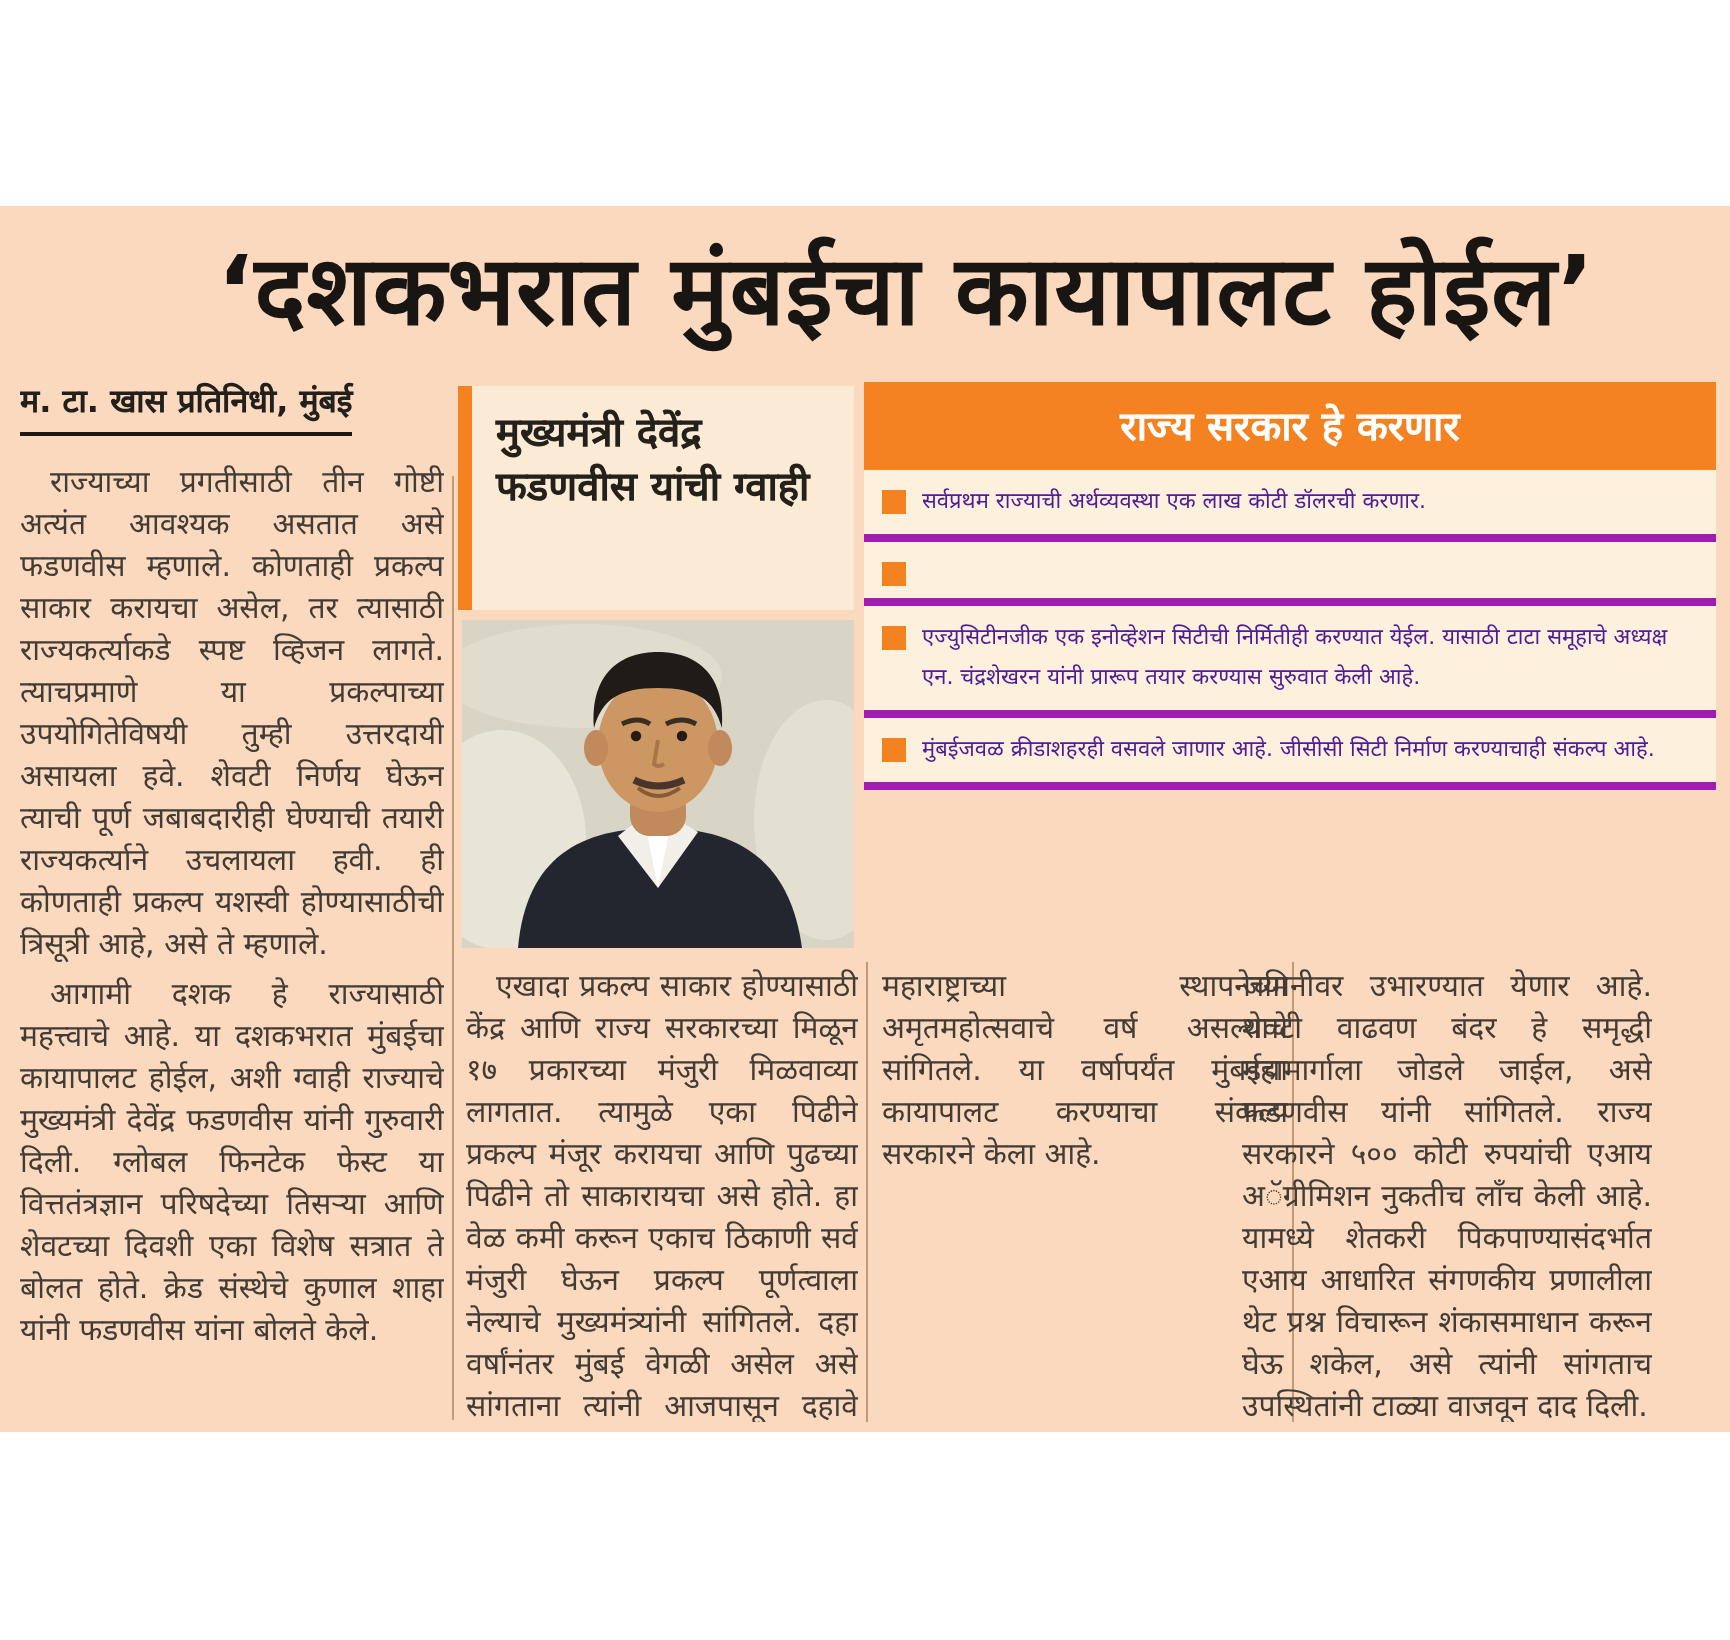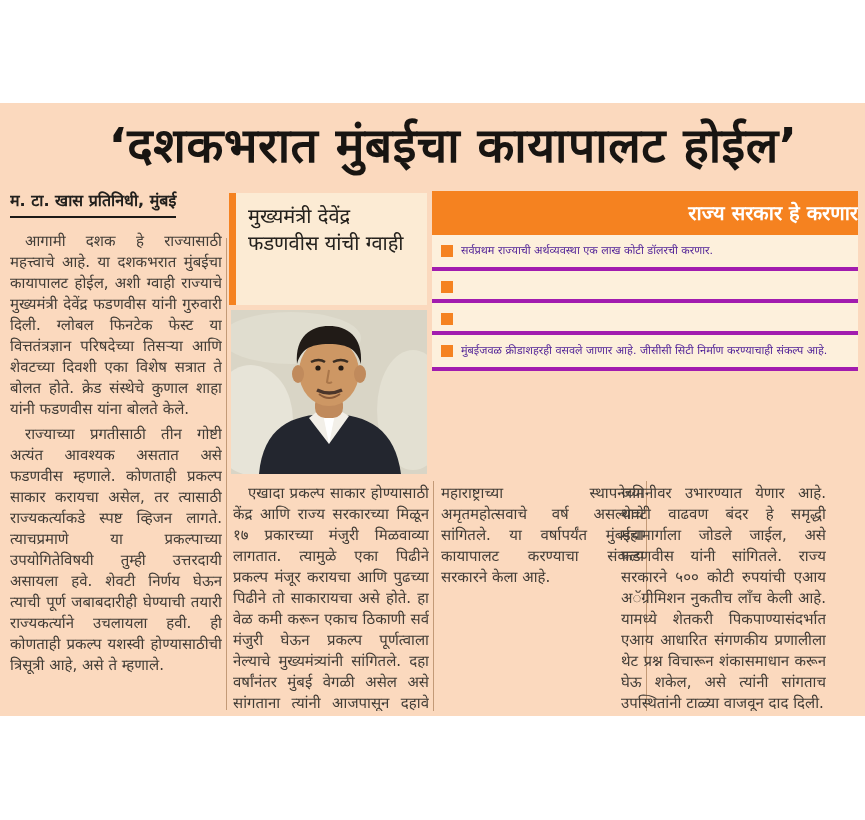--- a/index.html
+++ b/index.html
@@ -31,32 +31,32 @@
   .vrule { position:absolute; width:0; border-left:1px solid #c39a77; }
   .vrule-1 { left:226px; top:135px; height:472px; }
   .vrule-2 { left:433px; top:378px; height:230px; }
   .vrule-3 { left:646px; top:378px; height:230px; }
 
   
   .highlight-box {
     position:absolute; left:229px; top:90px; width:198px; height:112px;
     background:#fcebd4; border-left:7px solid #f58220;
     padding:10px 10px 10px 12px;
-    font-size:20px; line-height:27px; font-weight:400; color:#24211d;
+    font-size:20px; line-height:27px; font-weight:700; color:#24211d;
   }
   .photo-frame {
     position:absolute; left:231px; top:207px; width:196px; height:164px;
     background:#d9d5c6; overflow:hidden;
   }
 
   
   .infobox { position:absolute; left:432px; top:88px; width:426px; max-height:292px; overflow:hidden; }
   .infobox-title {
     background:#f58220; color:#ffffff; font-size:20px; font-weight:700;
-    text-align:right; padding:8px 0 9px 0;
+    text-align:center; padding:8px 0 9px 0;
   }
   .infobox-item {
     display:flex; align-items:flex-start;
     background:#fdf0dc; padding:6px 8px 6px 9px;
     border-bottom:4px solid #a21caf;
     font-size:11px; line-height:20px; color:#4c1d95;
   }
   .bullet-square { flex:none; width:12px; height:12px; background:#f58220; margin:4px 8px 0 0; }
 
   
@@ -69,22 +69,22 @@
 <body>
 
 <div class="page">
   <div class="clipping">
 
     <div class="headline">‘दशकभरात मुंबईचा कायापालट होईल’</div>
 
     <div class="col1">
       <span class="byline">म. टा. खास प्रतिनिधी, मुंबई</span>
       <div class="bodytext">
+        <p>राज्याच्या प्रगतीसाठी तीन गोष्टी अत्यंत आवश्यक असतात असे फडणवीस म्हणाले. कोणताही प्रकल्प साकार करायचा असेल, तर त्यासाठी राज्यकर्त्याकडे स्पष्ट व्हिजन लागते. त्याचप्रमाणे या प्रकल्पाच्या उपयोगितेविषयी तुम्ही उत्तरदायी असायला हवे. शेवटी निर्णय घेऊन त्याची पूर्ण जबाबदारीही घेण्याची तयारी राज्यकर्त्याने उचलायला हवी. ही कोणताही प्रकल्प यशस्वी होण्यासाठीची त्रिसूत्री आहे, असे ते म्हणाले.</p>
         <p>आगामी दशक हे राज्यासाठी महत्त्वाचे आहे. या दशकभरात मुंबईचा कायापालट होईल, अशी ग्वाही राज्याचे मुख्यमंत्री देवेंद्र फडणवीस यांनी गुरुवारी दिली. ग्लोबल फिनटेक फेस्ट या वित्ततंत्रज्ञान परिषदेच्या तिसऱ्या आणि शेवटच्या दिवशी एका विशेष सत्रात ते बोलत होते. क्रेड संस्थेचे कुणाल शाहा यांनी फडणवीस यांना बोलते केले.</p>
-        <p>राज्याच्या प्रगतीसाठी तीन गोष्टी अत्यंत आवश्यक असतात असे फडणवीस म्हणाले. कोणताही प्रकल्प साकार करायचा असेल, तर त्यासाठी राज्यकर्त्याकडे स्पष्ट व्हिजन लागते. त्याचप्रमाणे या प्रकल्पाच्या उपयोगितेविषयी तुम्ही उत्तरदायी असायला हवे. शेवटी निर्णय घेऊन त्याची पूर्ण जबाबदारीही घेण्याची तयारी राज्यकर्त्याने उचलायला हवी. ही कोणताही प्रकल्प यशस्वी होण्यासाठीची त्रिसूत्री आहे, असे ते म्हणाले.</p>
       </div>
     </div>
 
     <div class="vrule vrule-1"></div>
 
     <div class="highlight-box">मुख्यमंत्री देवेंद्र फडणवीस यांची ग्वाही</div>
 
     <div class="photo-frame">
       <svg width="196" height="164" viewBox="0 0 196 164">
         <rect x="0" y="0" width="196" height="164" fill="#d9d5c6"></rect>
@@ -121,20 +121,21 @@
       <div class="infobox-title">राज्य सरकार हे करणार</div>
       <div class="infobox-item">
         <span class="bullet-square"></span>
         <span>सर्वप्रथम राज्याची अर्थव्यवस्था एक लाख कोटी डॉलरची करणार.</span>
       </div>
       <div class="infobox-item">
         <span class="bullet-square"></span>
       </div>
       <div class="infobox-item">
         <span class="bullet-square"></span>
+        <span>एज्युसिटीनजीक एक इनोव्हेशन सिटीची निर्मितीही करण्यात येईल. यासाठी टाटा समूहाचे अध्यक्ष एन. चंद्रशेखरन यांनी प्रारूप तयार करण्यास सुरुवात केली आहे.</span>
       </div>
       <div class="infobox-item">
         <span class="bullet-square"></span>
         <span>मुंबईजवळ क्रीडाशहरही वसवले जाणार आहे. जीसीसी सिटी निर्माण करण्याचाही संकल्प आहे.</span>
       </div>
     </div>
 
     <div class="botcol col2 bodytext">
       <p>एखादा प्रकल्प साकार होण्यासाठी केंद्र आणि राज्य सरकारच्या मिळून १७ प्रकारच्या मंजुरी मिळवाव्या लागतात. त्यामुळे एका पिढीने प्रकल्प मंजूर करायचा आणि पुढच्या पिढीने तो साकारायचा असे होते. हा वेळ कमी करून एकाच ठिकाणी सर्व मंजुरी घेऊन प्रकल्प पूर्णत्वाला नेल्याचे मुख्यमंत्र्यांनी सांगितले. दहा वर्षांनंतर मुंबई वेगळी असेल असे सांगताना त्यांनी आजपासून दहावे वर्ष म्हणजे २०३५ हे</p>
     </div>

